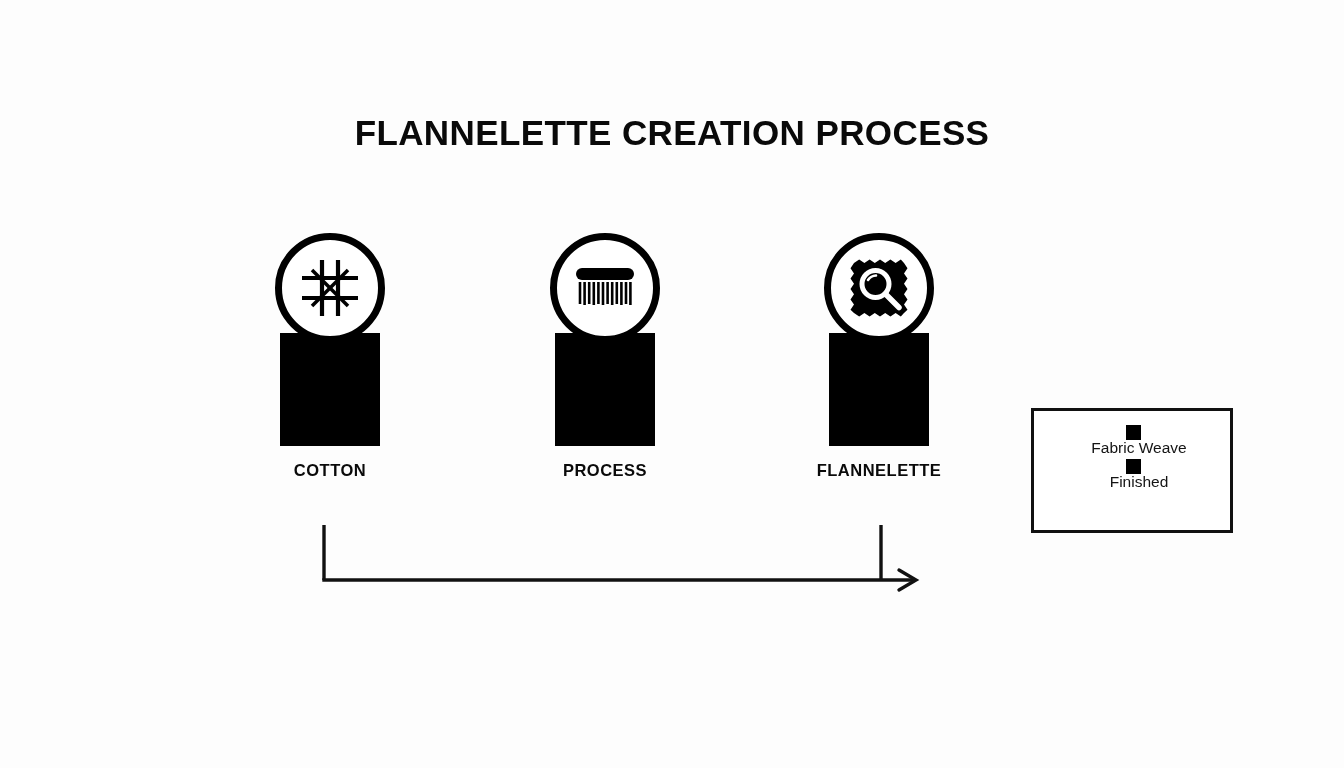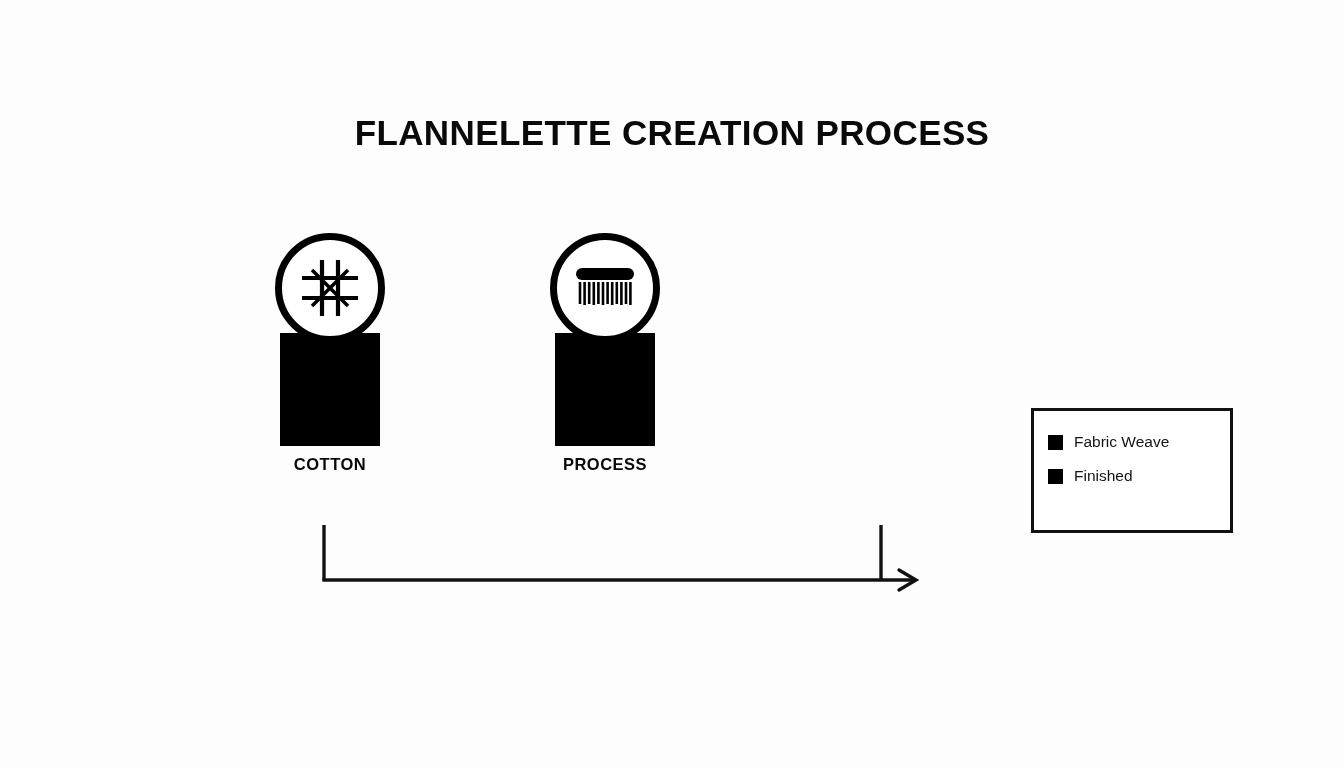--- a/index.html
+++ b/index.html
@@ -67,21 +67,21 @@
     display: flex;
     align-items: center;
     justify-content: center;
   }
   .step-icon {
     display: block;
   }
   .step-label {
     position: absolute;
     left: 0;
-    top: 222px;
+    top: 228px;
     width: 200px;
     text-align: center;
     font-family: "Liberation Sans", sans-serif;
     font-size: 16.5px;
     font-weight: bold;
     letter-spacing: 0.5px;
     color: #0a0a0a;
     white-space: nowrap;
   }
 
@@ -107,20 +107,21 @@
     height: 125px;
     border: 3px solid #111111;
     background: #ffffff;
     box-sizing: border-box;
     padding: 14px 0 0 14px;
   }
   .legend-row {
     display: flex;
     align-items: center;
     height: 34px;
+    flex-direction: column;
   }
   .legend-swatch {
     width: 15px;
     height: 15px;
     margin-right: 11px;
     flex: 0 0 auto;
     background: #000000;
   }
   .legend-swatch.empty {
     background: transparent;
@@ -181,20 +182,43 @@
           <line x1="43.8" y1="18" x2="43.8" y2="40"></line>
           <line x1="48.4" y1="18" x2="48.4" y2="41"></line>
           <line x1="53" y1="18" x2="53" y2="40"></line>
           <line x1="57.4" y1="18" x2="57.4" y2="41"></line>
         </g>
       </svg>
     </div>
     <div class="step-label">PROCESS</div>
   </div>
 
+  <div class="step" id="step-2">
+    <div class="step-pillar"></div>
+    <div class="step-circle">
+      <svg class="step-icon" width="64" height="64" viewBox="0 0 64 64">
+
+        <path fill="#000000" d="
+          M 7,7
+          L 12.2,3.5 L 17.4,7 L 22.6,3.5 L 27.8,7 L 33,3.5 L 38.2,7
+          L 43.4,3.5 L 48.6,7 L 53.8,3.5 L 57,7
+          L 60.5,12.2 L 57,17.4 L 60.5,22.6 L 57,27.8 L 60.5,33
+          L 57,38.2 L 60.5,43.4 L 57,48.6 L 60.5,53.8 L 57,57
+          L 53.8,60.5 L 48.6,57 L 43.4,60.5 L 38.2,57 L 33,60.5
+          L 27.8,57 L 22.6,60.5 L 17.4,57 L 12.2,60.5 L 7,57
+          L 3.5,53.8 L 7,48.6 L 3.5,43.4 L 7,38.2 L 3.5,33
+          L 7,27.8 L 3.5,22.6 L 7,17.4 L 3.5,12.2 Z"></path>
+
+        <circle cx="28.5" cy="28" r="13.5" fill="none" stroke="#ffffff" stroke-width="5"></circle>
+        <line x1="38.5" y1="38" x2="52" y2="51.5" stroke="#ffffff" stroke-width="5.5" stroke-linecap="round"></line>
+        <path d="M 21,24 A 10,10 0 0 1 29,19.5" fill="none" stroke="#ffffff" stroke-width="2.6" stroke-linecap="round"></path>
+      </svg>
+    </div>
+    <div class="step-label">FLANNELETTE</div>
+  </div>
 
   <svg class="flow-arrow" width="620" height="85" viewBox="0 0 620 85">
     <g stroke="#111111" stroke-width="3.4" fill="none" stroke-linecap="butt">
 
       <line x1="9" y1="10" x2="9" y2="65"></line>
 
       <line x1="7.3" y1="65" x2="598" y2="65"></line>
 
       <line x1="566" y1="10" x2="566" y2="65"></line>
     </g>

